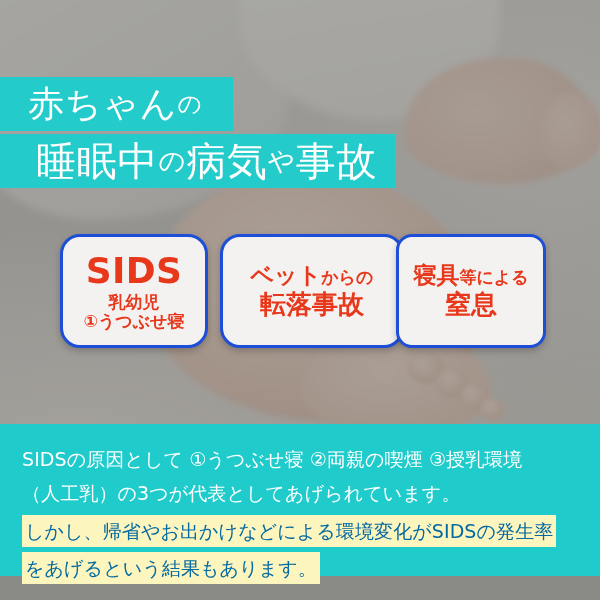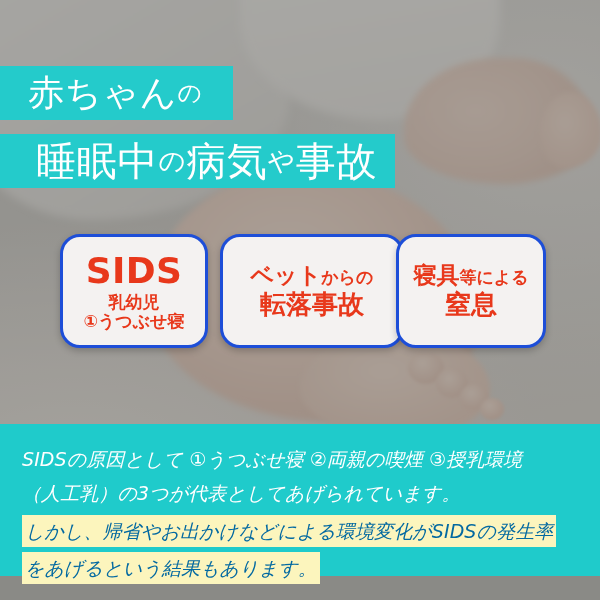--- a/index.html
+++ b/index.html
@@ -99,21 +99,21 @@
     color: #ffffff;
     font-family: "DejaVu Serif", "Liberation Serif", serif;
     font-weight: 400;
     letter-spacing: .02em;
     white-space: nowrap;
     display: flex;
     align-items: center;
   }
   .headline .sm { font-size: .66em; }
   #headline-1 {
-    left: 0; top: 66px;
+    left: 0; top: 77px;
     width: 233px; height: 54px;
     background: #24cbcb;
     font-size: 36px;
     padding-left: 28px;
     box-sizing: border-box;
   }
   #headline-2 {
     left: 0; top: 134px;
     width: 395px; height: 54px;
     background: #24cbcb;
@@ -134,39 +134,38 @@
     display: flex;
     flex-direction: column;
     align-items: center;
     justify-content: center;
     box-sizing: border-box;
     color: #e8381b;
     font-weight: 700;
   }
   #card-sids  { left: 60px;  width: 148px; }
   #card-fall  { left: 220px; width: 184px; }
-  #card-suffo { left: 396px; width: 150px; }
+  #card-suffo { left: 396px; width: 150px; border-radius: 16px; }
 
   .card-line  { line-height: 1.12; white-space: nowrap; }
   .sids-big   { font-size: 36px; letter-spacing: .01em; font-family:"DejaVu Sans","Liberation Sans",sans-serif; }
   .sids-sub   { font-size: 17px; margin-top: 2px; }
   .sids-sub2  { font-size: 17px; }
   .lead-big   { font-size: 23px; }
   .lead-small { font-size: 17px; }
   .tail-big   { font-size: 26px; margin-top: 1px; }
 
   
   #bottom-panel {
     position: absolute;
     left: 0; top: 424px;
     width: 600px; height: 152px;
     background: #1fcbcb;
     box-sizing: border-box;
     padding: 18px 22px 16px 22px;
-    font-style: italic;
   }
   .body-line {
     color: #ffffff;
     font-size: 19px;
     line-height: 34px;
     white-space: nowrap;
     letter-spacing: .005em;
   }
   .hl-line {
     display: inline-block;

